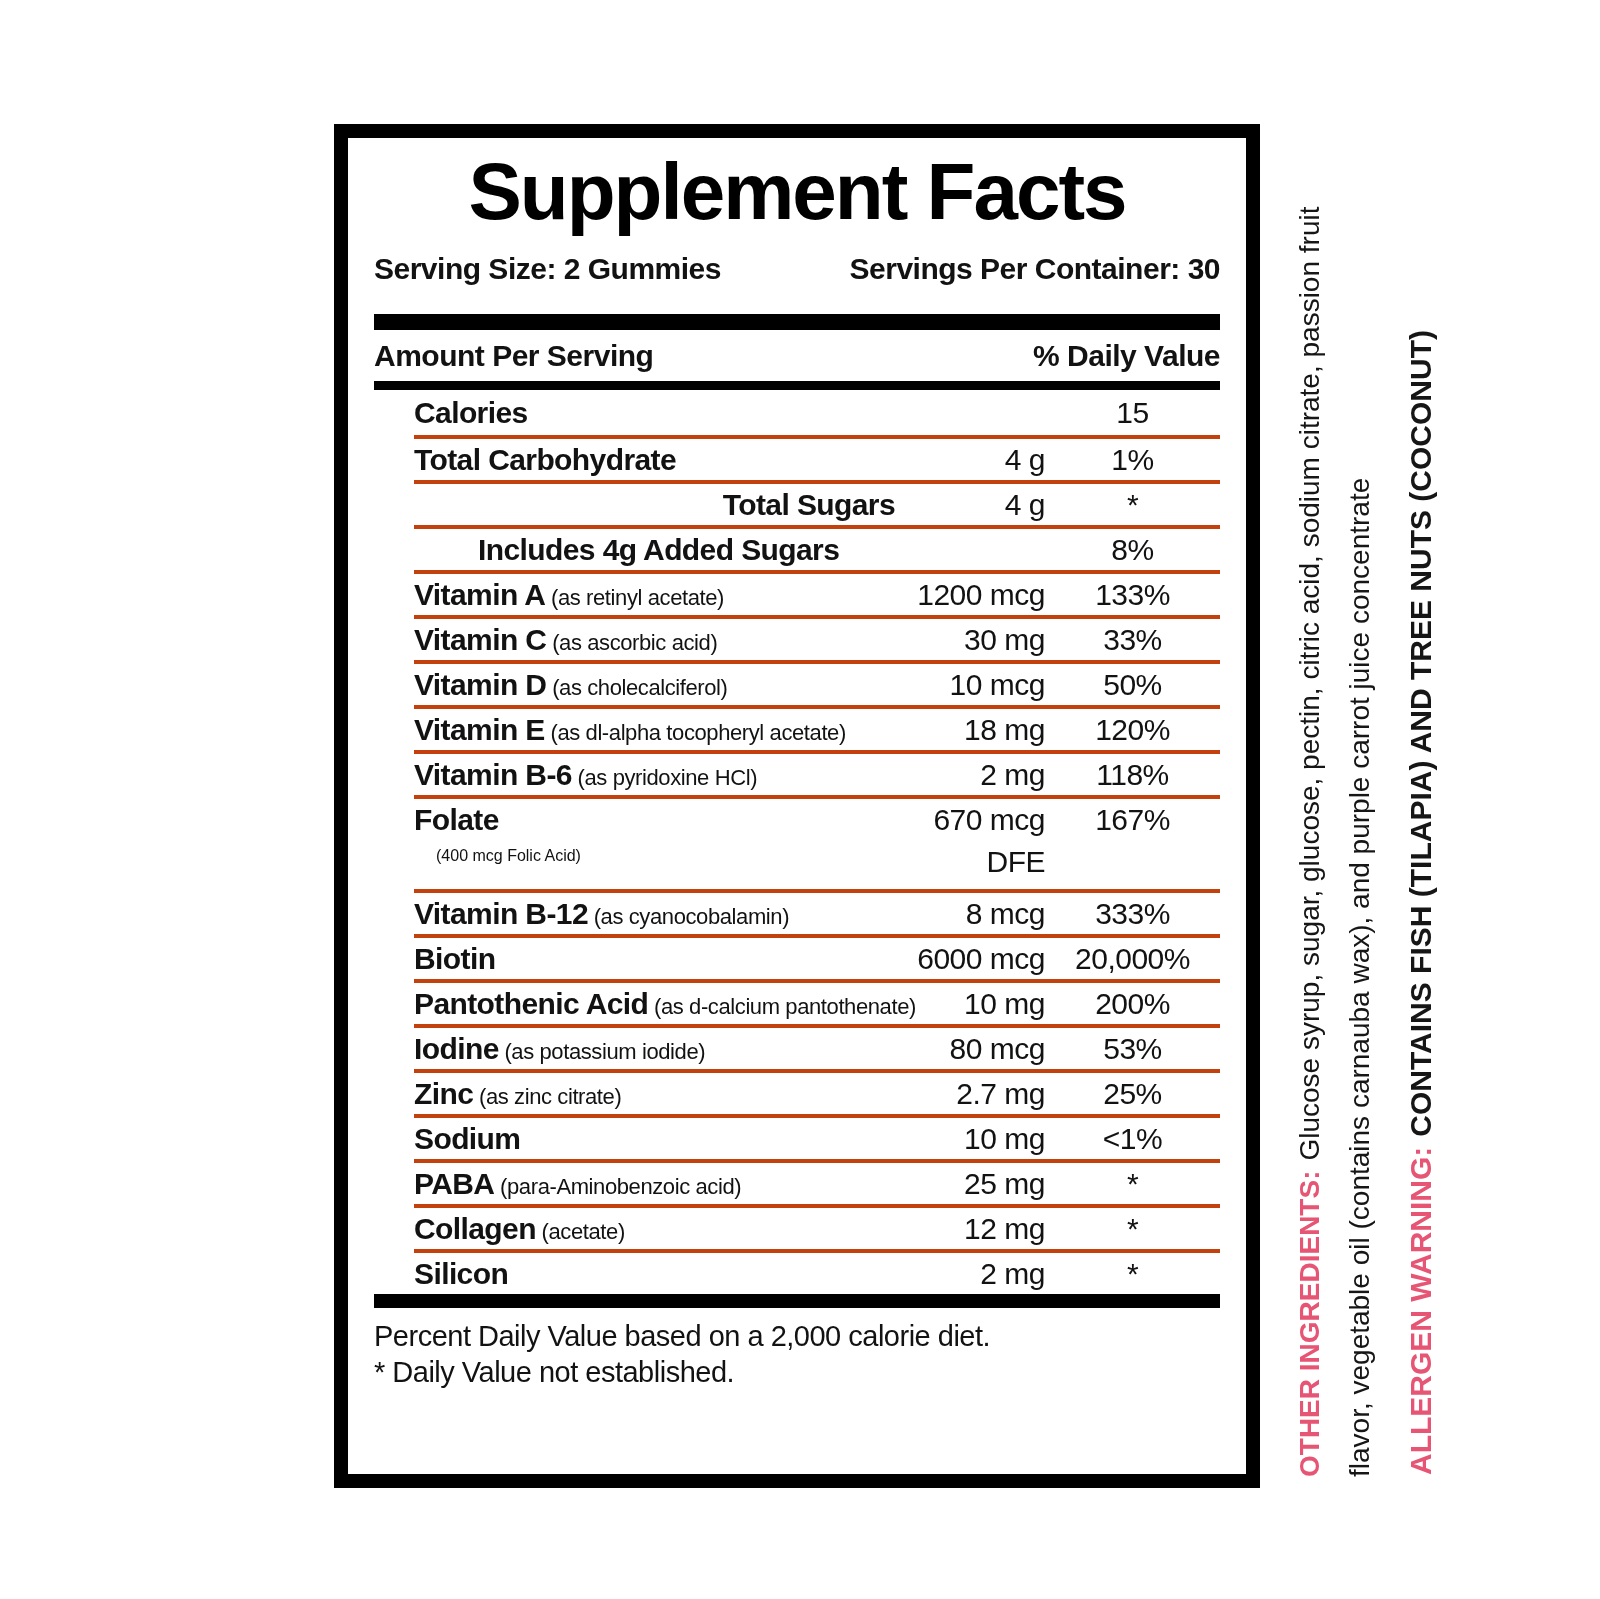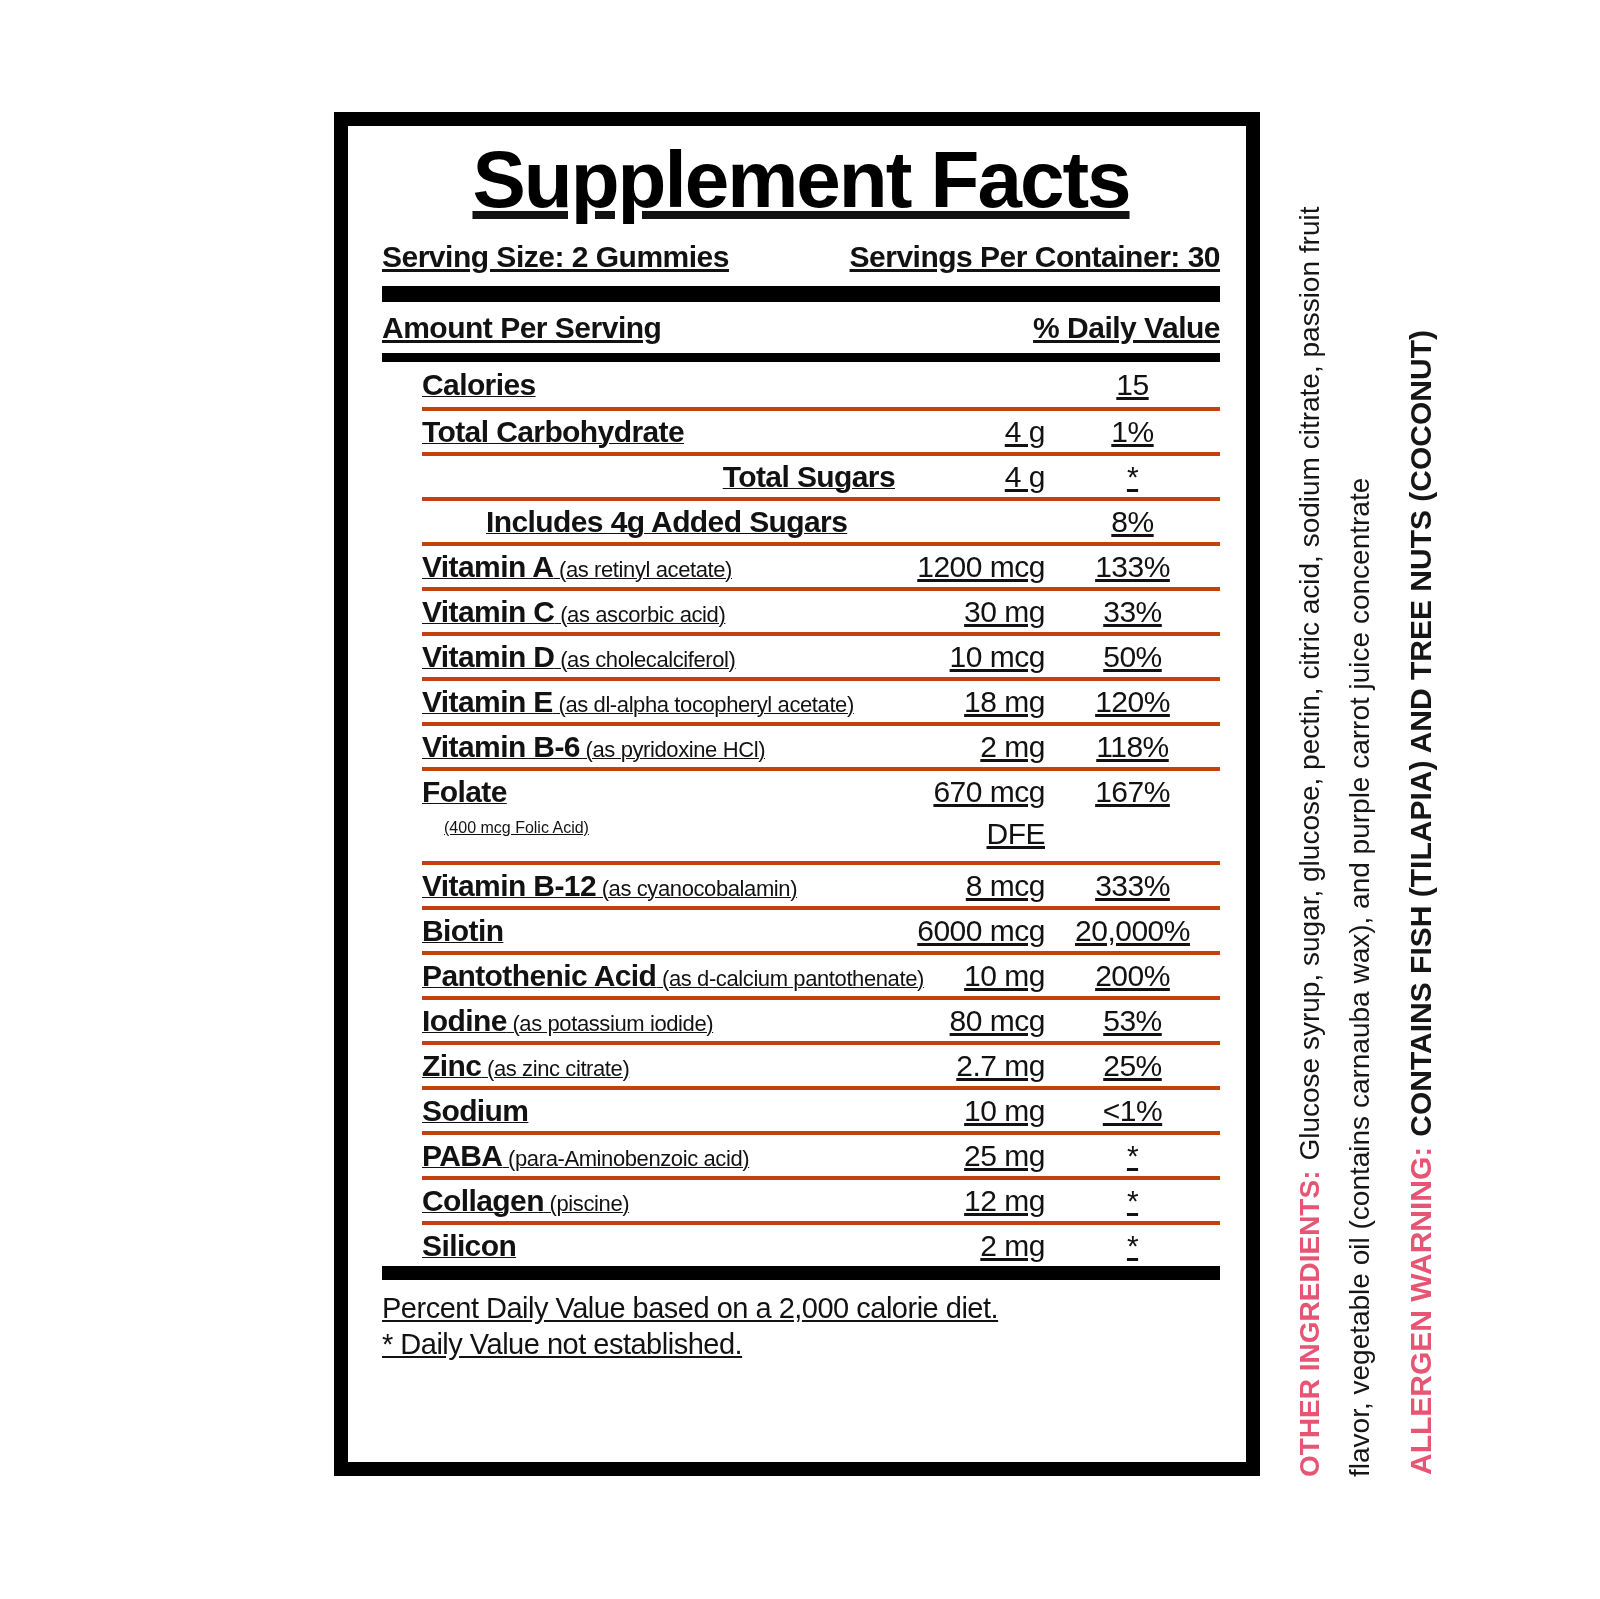--- a/index.html
+++ b/index.html
@@ -10,45 +10,44 @@
     width: 1600px;
     height: 1599px;
     background: #ffffff;
     overflow: hidden;
     font-family: "Liberation Sans", sans-serif;
     color: var(--ink);
   }
   .facts-box {
     position: absolute;
     left: 334px;
-    top: 112px;
+    top: 124px;
     width: 926px;
     height: 1364px;
     border: 14px solid #000;
     background: #fff;
-    padding: 6px 26px 0 34px;
-    text-decoration: underline;
+    padding: 6px 26px 0 26px;
   }
   .panel-title {
     text-align: center;
     font-size: 80px;
     font-weight: bold;
     letter-spacing: -2px;
     font-stretch: condensed;
     margin-top: 2px;
     color: #000;
   }
   .serving-row {
     display: flex;
     justify-content: space-between;
     font-size: 30px;
     font-weight: 700;
     letter-spacing: -0.5px;
     font-stretch: condensed;
-    margin: 14px 0 12px 0;
+    margin: 14px 0 28px 0;
   }
   .bar { background: #000; width: 100%; }
   .bar.b16 { height: 16px; }
   .bar.b9  { height: 9px; }
   .bar.b14 { height: 14px; }
   .header-row {
     display: flex;
     justify-content: space-between;
     align-items: center;
     font-size: 30px;
@@ -245,21 +244,21 @@
           <div class="cell dv">&lt;1%</div>
         </div>
         <div class="frow indent-0">
           <div class="cell name"><span class="nm">PABA</span><span class="dt"> (para-Aminobenzoic acid)</span></div>
           <div class="cell amt">
             <div>25 mg</div>
           </div>
           <div class="cell dv">*</div>
         </div>
         <div class="frow indent-0">
-          <div class="cell name"><span class="nm">Collagen</span><span class="dt"> (piscine)</span></div>
+          <div class="cell name"><span class="nm">Collagen</span><span class="dt"> (acetate)</span></div>
           <div class="cell amt">
             <div>12 mg</div>
           </div>
           <div class="cell dv">*</div>
         </div>
         <div class="frow indent-0">
           <div class="cell name"><span class="nm">Silicon</span></div>
           <div class="cell amt">
             <div>2 mg</div>
           </div>

